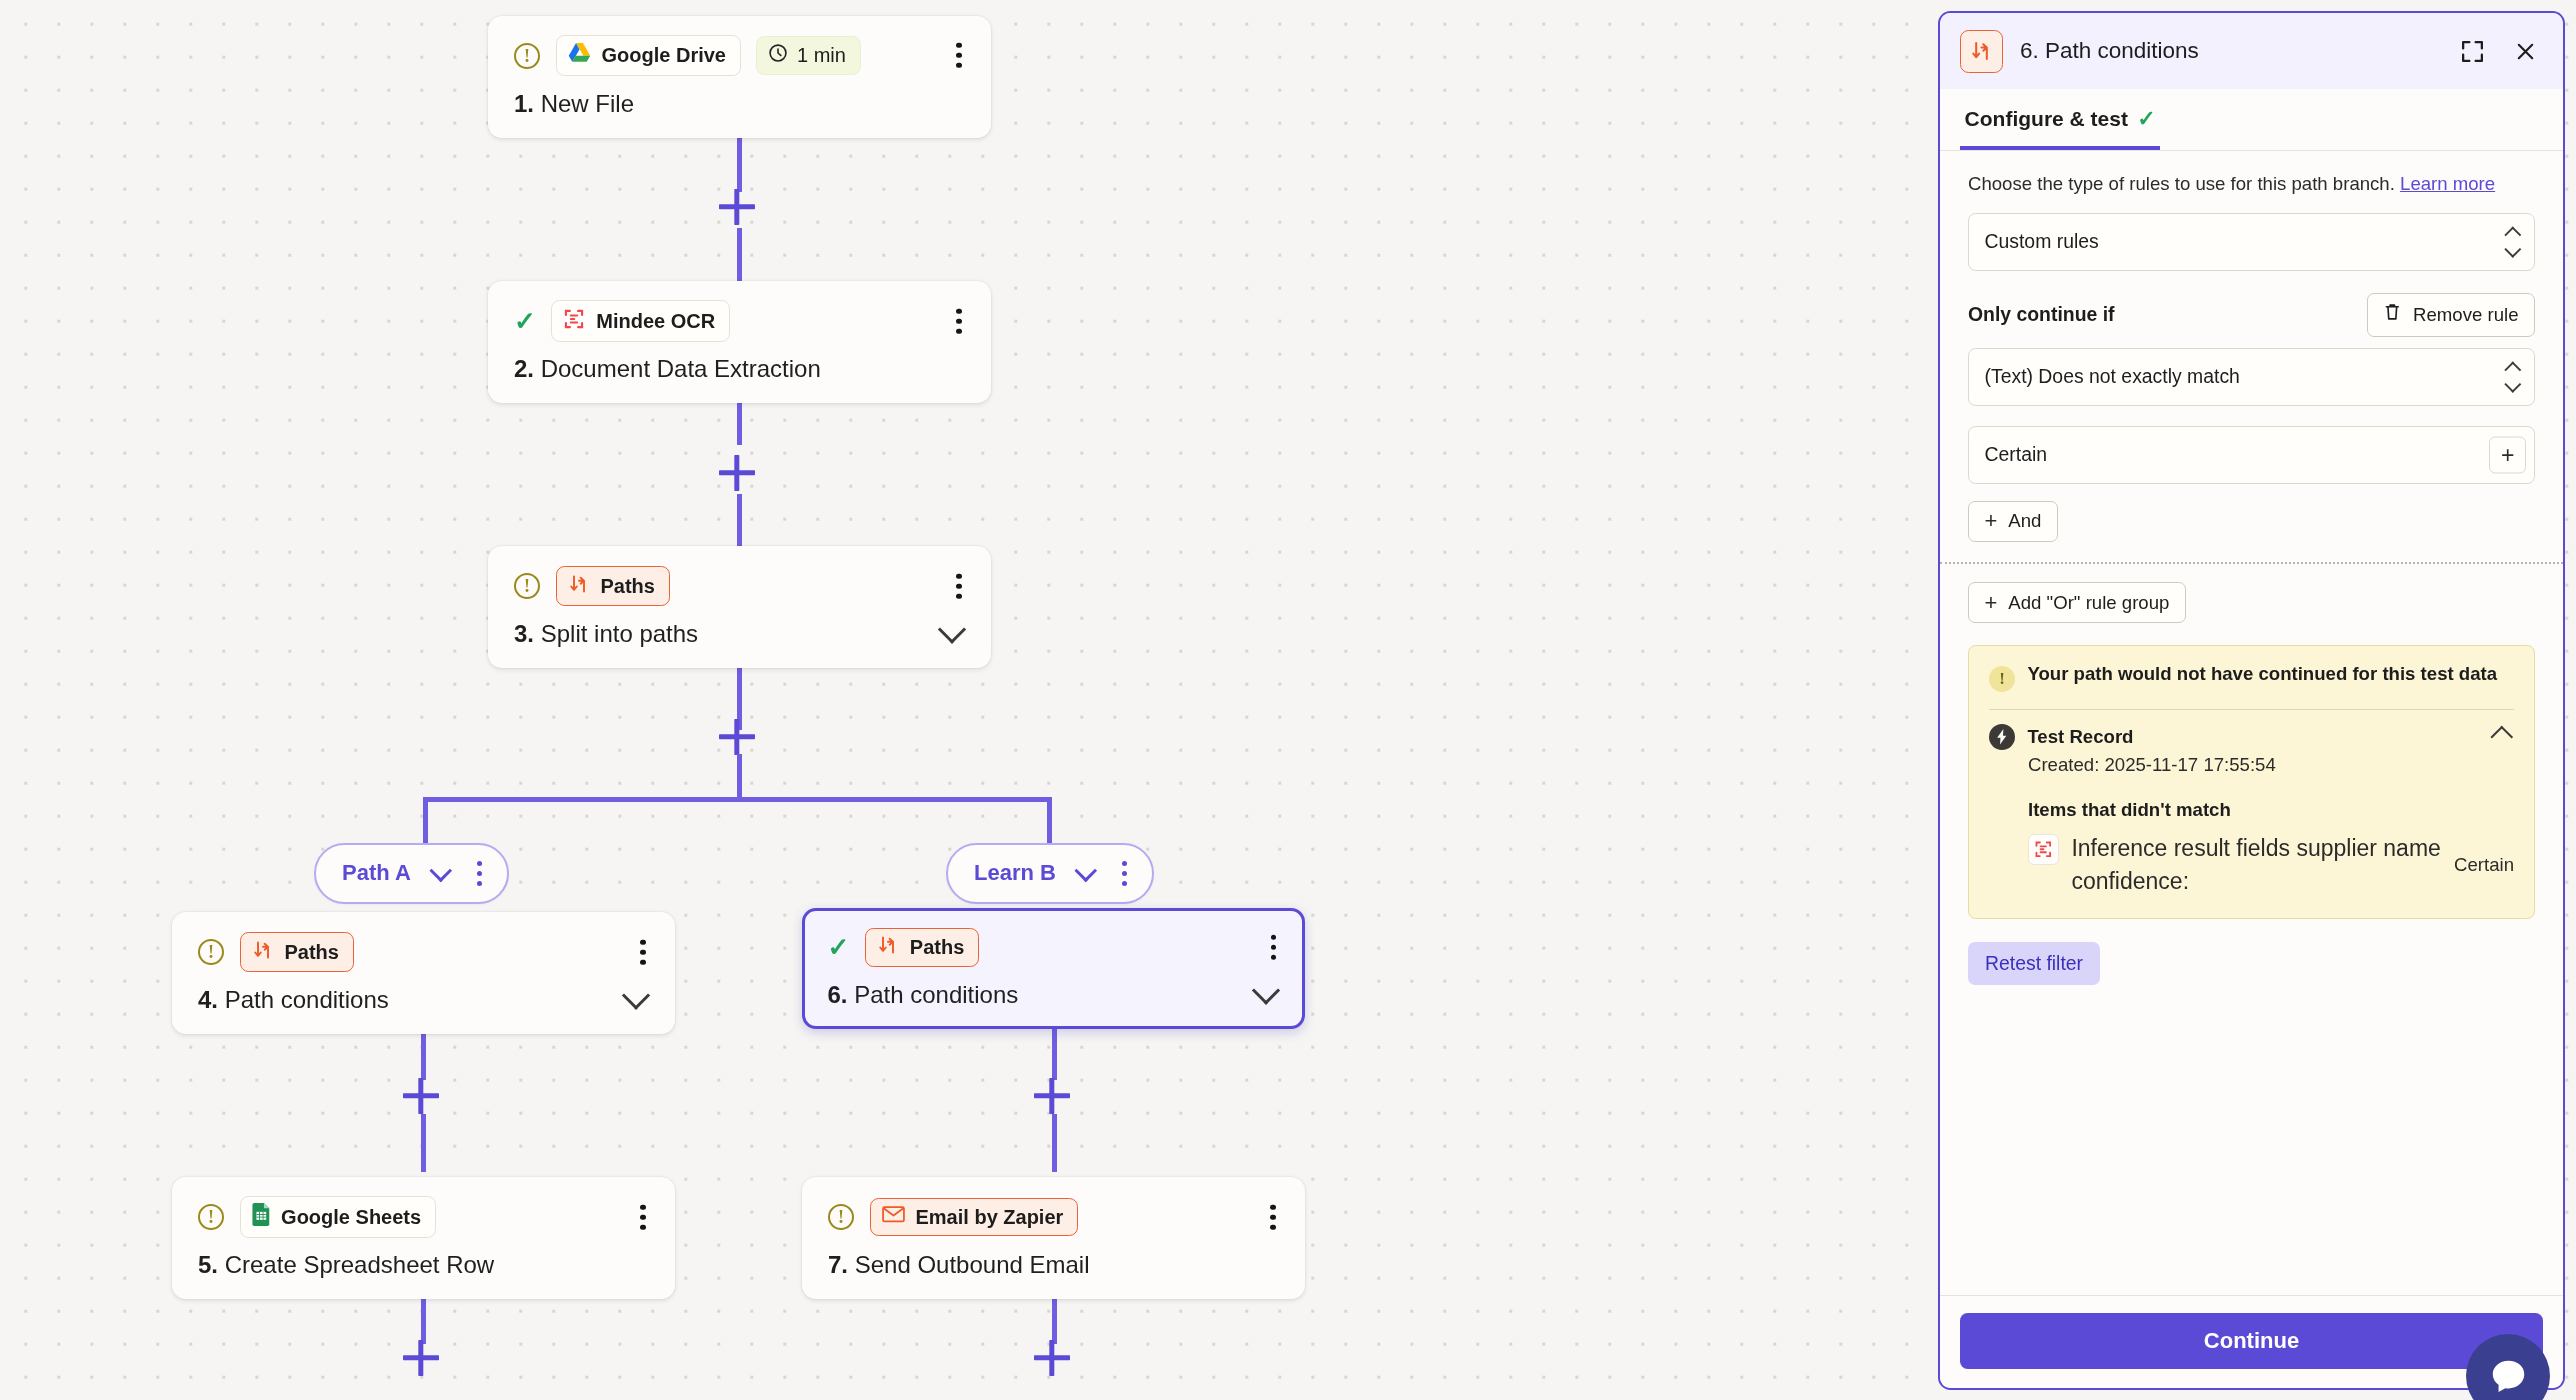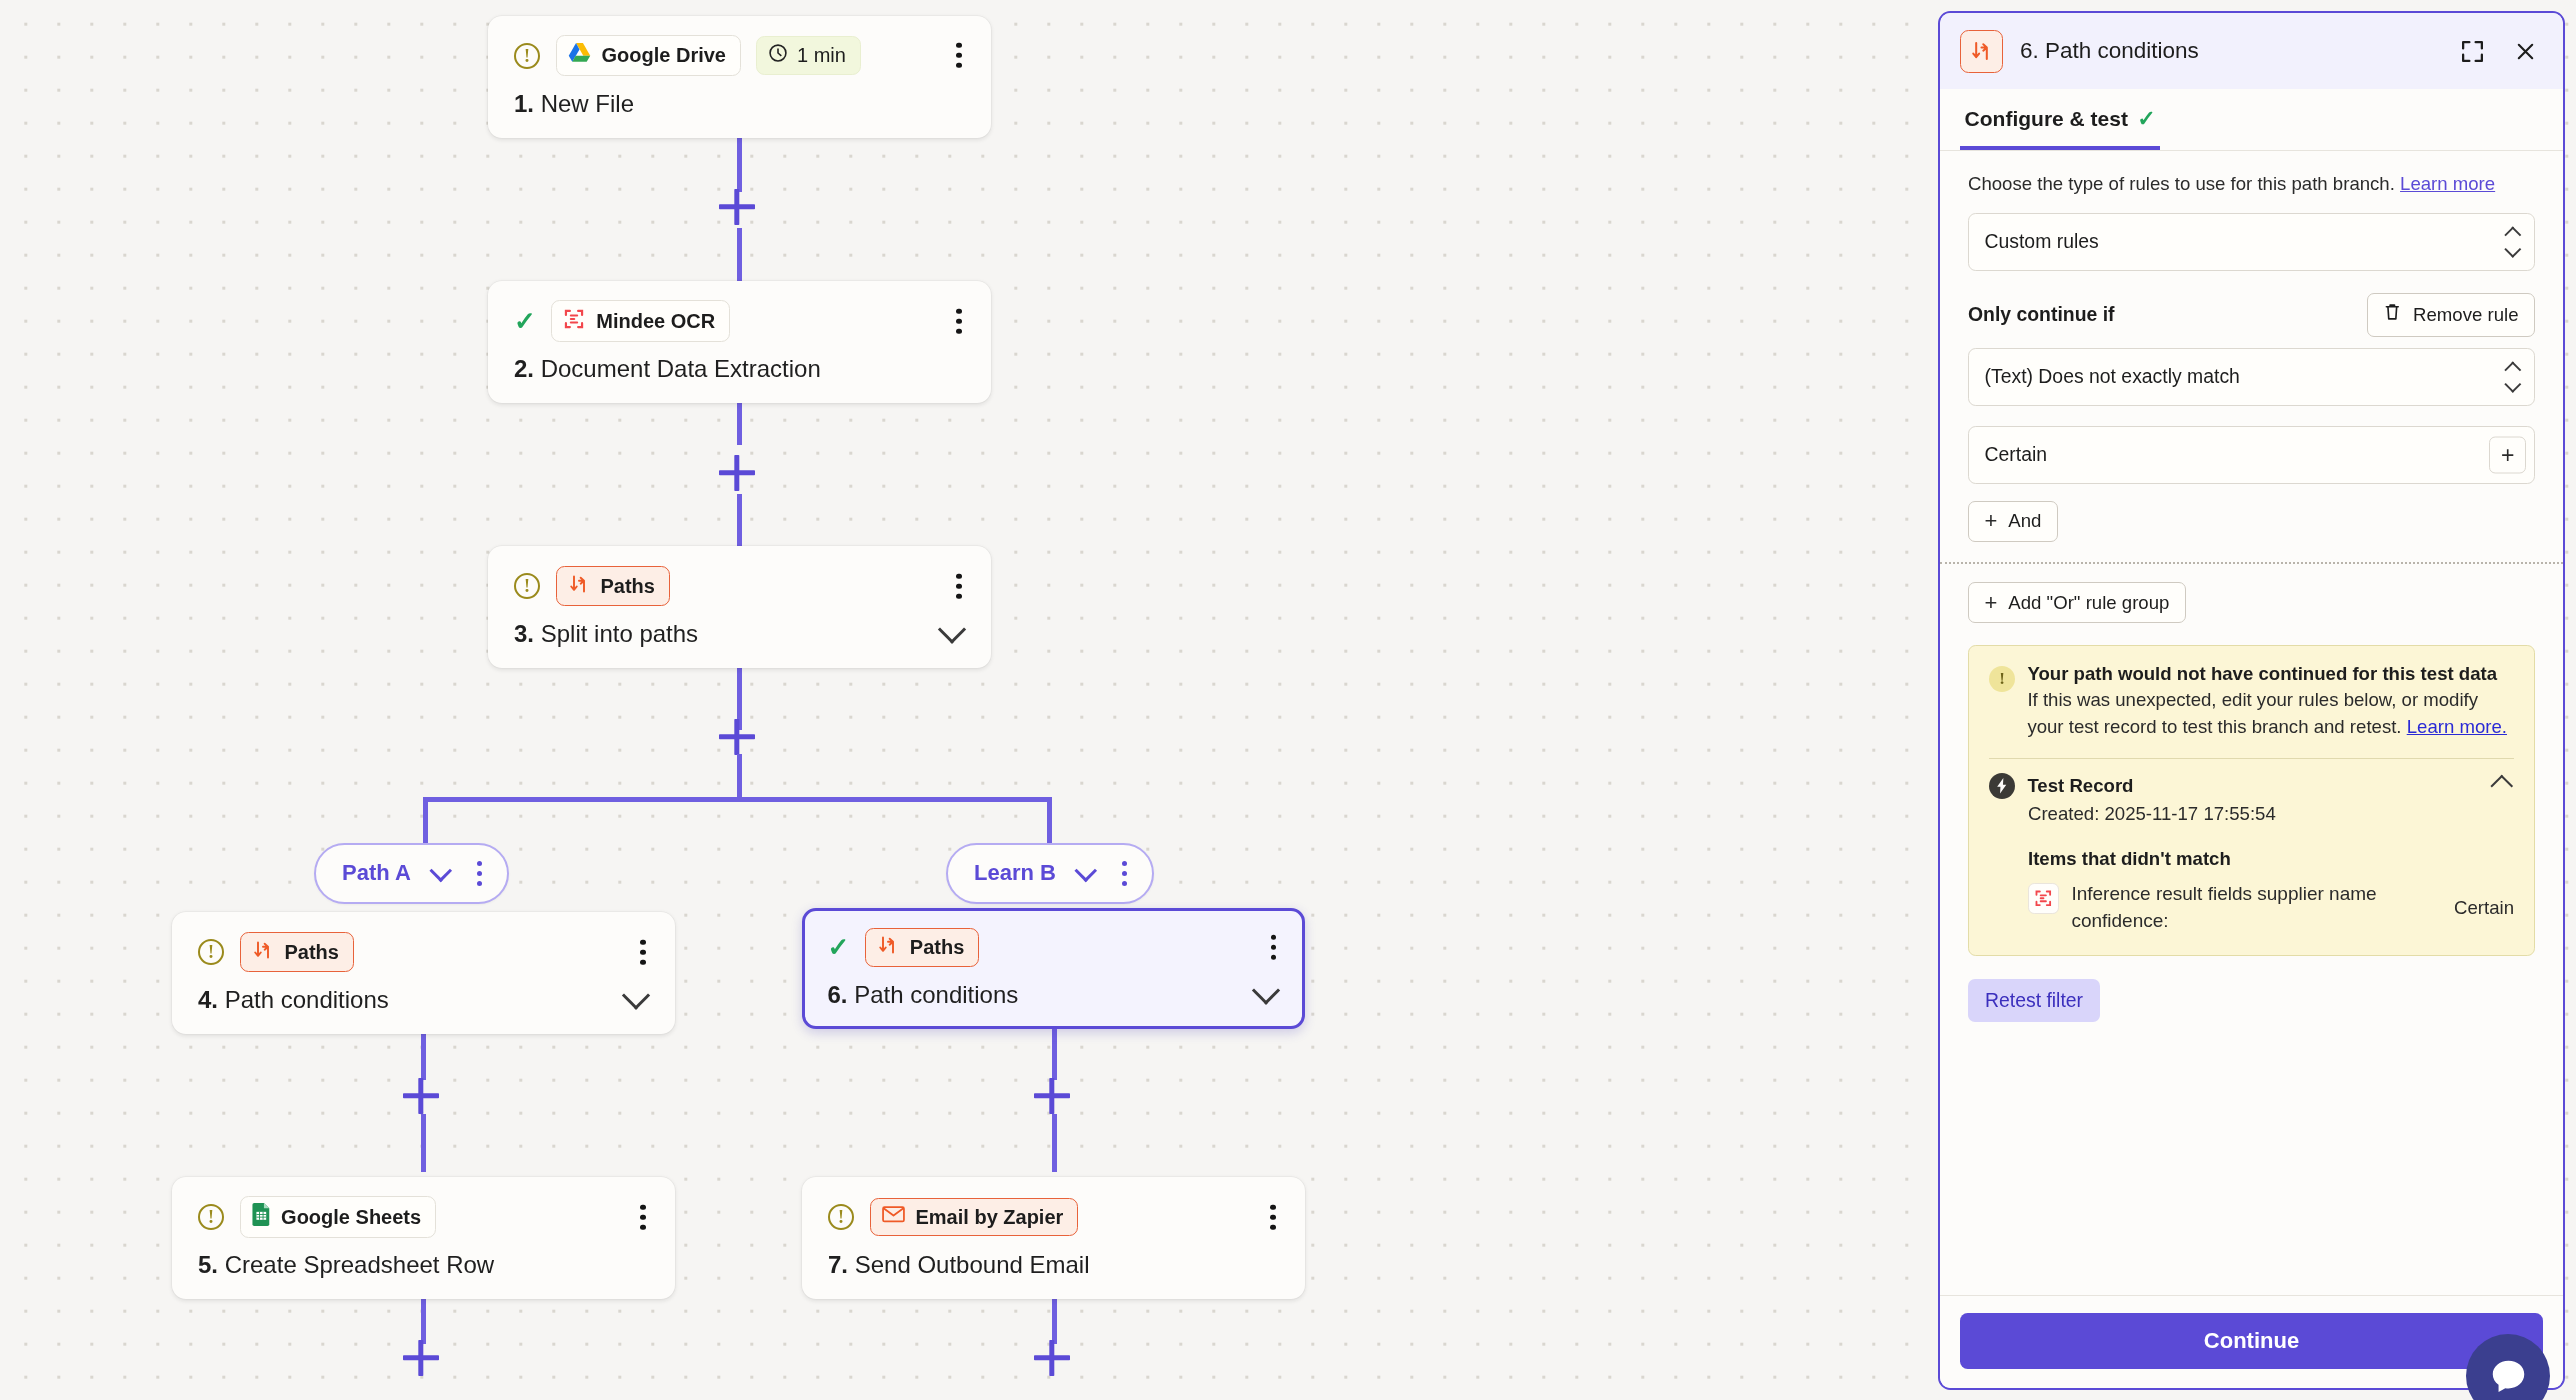--- a/index.html
+++ b/index.html
@@ -200,21 +200,21 @@
     width: 15.5px; height: 15.5px; border-left: 2.7px solid #3b3b3b; border-top: 2.7px solid #3b3b3b;
     transform: rotate(45deg); margin-right: 4.6px; cursor: pointer;
   }
   .created { font-size: 18.6px; color: #2b2b2b; margin: 4.6px 0 0 39px; }
   .didnt { font-size: 18.6px; font-weight: 700; color: #1d1d1d; margin: 23px 0 11px 39px; }
   .item-row { display: flex; align-items: flex-start; gap: 12.4px; margin-left: 39px; }
   .item-icon {
     width: 31px; height: 31px; border-radius: 6.2px; background: #fffefb; border: 1.1px solid #eae5dc;
     display: flex; align-items: center; justify-content: center; flex: 0 0 auto; margin-top: 1.5px;
   }
-  .item-label { font-size: 19px; color: #2b2b2b; line-height: 1.42; flex: 1 1 auto; }
+  .item-label { font-size: 23px; color: #2b2b2b; line-height: 1.42; flex: 1 1 auto; }
   .item-value { font-size: 18.6px; color: #2b2b2b; white-space: nowrap; align-self: center; }
 
   .btn-soft {
     display: inline-block; background: #d9d5fa; color: #3b2fbd;
     border: none; border-radius: 7px; padding: 10px 17px;
     font-size: 19.4px; margin-top: 23px; cursor: pointer;
     font-family: "Liberation Sans", sans-serif;
   }
 
   .panel-foot {
@@ -555,24 +555,20 @@
     <span class="btn-outline">
       <span class="plusglyph">+</span>
       <span>Add "Or" rule group</span>
     </span>
 
     <div class="callout">
       <div class="callout-row">
         <span class="cal-icon">!</span>
         <div>
           <div class="cal-title">Your path would not have continued for this test data</div>
-          <div class="cal-body">
-            <span>If this was unexpected, edit your rules below, or modify your test record to test this branch and retest.</span>
-            <a href="#">Learn more.</a>
-          </div>
         </div>
       </div>
 
       <div class="hairline"></div>
 
       <div class="testrec-head">
         <span class="bolt">
           <svg width="14" height="15.5" viewBox="0 0 12 16">
               <path d="M7.4 0L1 9h3.4L4 16l6.4-9H7z" fill="#fdfcfa"></path>
             </svg>

